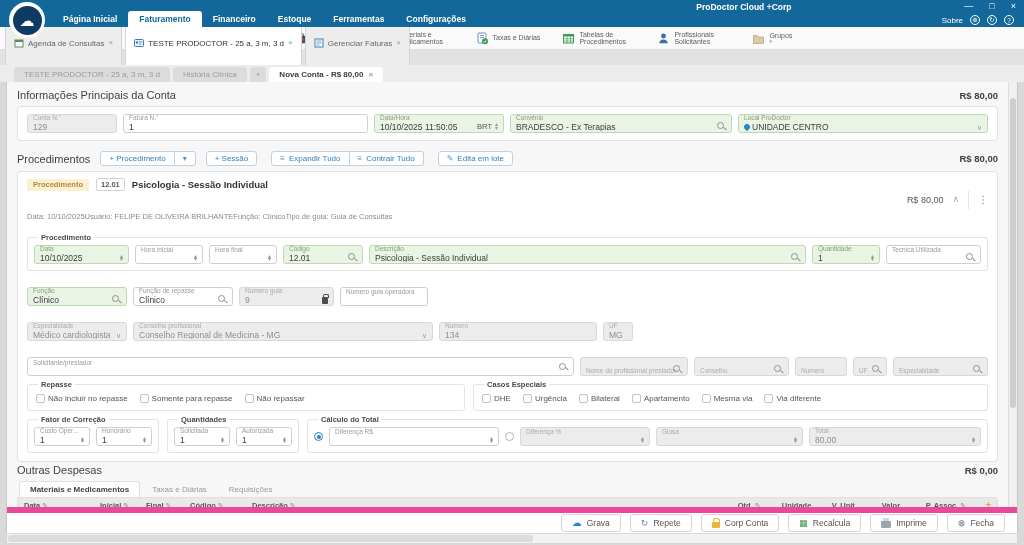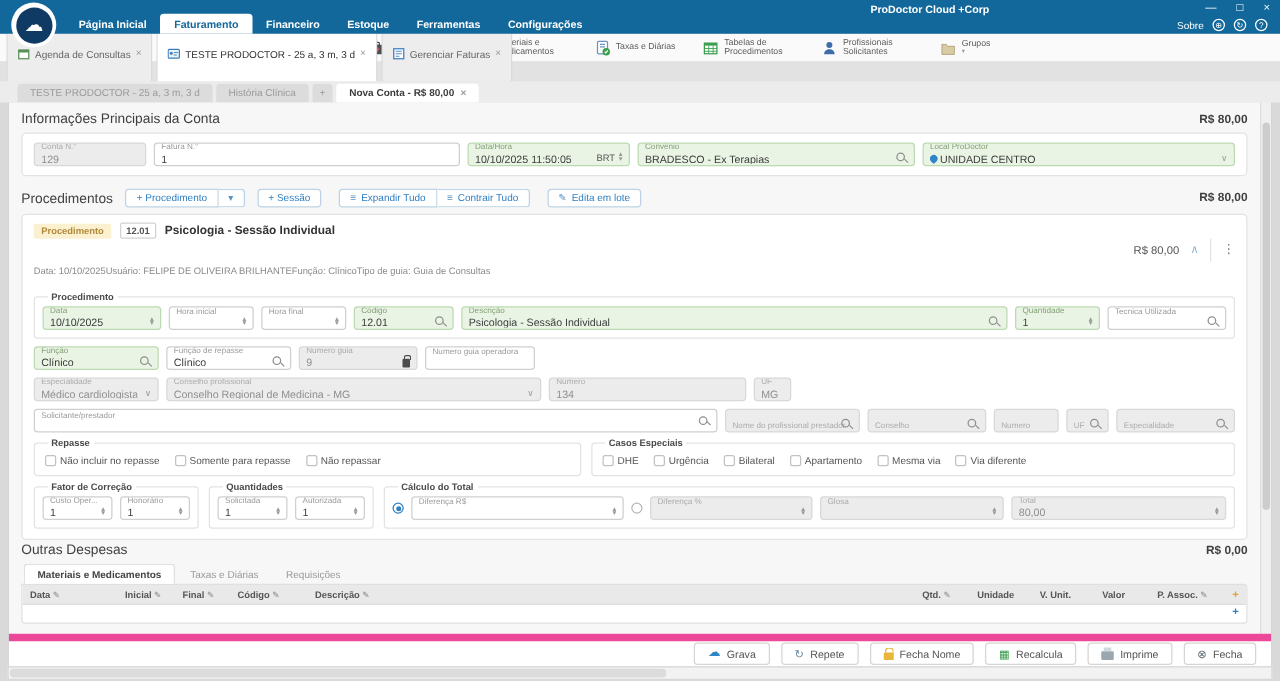--- a/index.html
+++ b/index.html
@@ -46,21 +46,21 @@
   .vscroll{position:absolute;top:0;right:0;bottom:26px;width:9px;background:#f0f0f0;border-left:1px solid #ddd}
   .vthumb{position:absolute;top:16px;left:1px;width:6px;height:310px;background:#cdcdcd;border-radius:3px}
 
   .sechead{display:flex;align-items:center;margin-top:7px}
   .sectitle{font-size:11px;font-weight:normal;color:#3f3f3f}
   .sectotal{margin-left:auto;font-size:9.5px;font-weight:bold;color:#3f3f3f}
   .card{background:#fff;border:1px solid #e2e2e2;border-radius:4px;margin-top:5px}
   .pad{padding:7px 9px}
 
   
-  .frow{display:flex;gap:6px;margin-top:6px}
+  .frow{display:flex;gap:6px;margin-top:16px}
   .frow.first{margin-top:0}
   .fld{display:flex;align-items:flex-end;justify-content:space-between;gap:3px;height:19px;padding:1px 5px;background:#fff;border:1px solid #cfcfcf;border-radius:3px;overflow:hidden}
   .ftxt{display:flex;flex-direction:column;justify-content:center;gap:1px;min-width:0}
   .lab{font-size:6.5px;color:#9a9a9a;white-space:nowrap;line-height:1}
   .val{font-size:8.5px;color:#3c3c3c;white-space:nowrap;line-height:1;overflow:hidden;text-overflow:ellipsis;min-height:8px}
   .fld.green{background:#e9f4e4;border-color:#bcdab2}
   .fld.green .lab{color:#84a077}
   .fld.gray{background:#ececec;border-color:#d8d8d8}
   .fld.gray .lab{color:#ababab}
   .fld.gray .val{color:#8f8f8f}
@@ -809,21 +809,21 @@
     <button class="fbtn">
         <span class="ic-cloud"></span>
         <span>Grava</span>
       </button>
     <button class="fbtn">
         <span class="ic-repeat"></span>
         <span>Repete</span>
       </button>
     <button class="fbtn">
         <span class="ic-lock"></span>
-        <span>Fecha Nome</span>
+        <span>Corp Conta</span>
       </button>
     <button class="fbtn">
         <span class="ic-calc"></span>
         <span>Recalcula</span>
       </button>
     <button class="fbtn">
         <span class="ic-print"></span>
         <span>Imprime</span>
       </button>
     <button class="fbtn">

